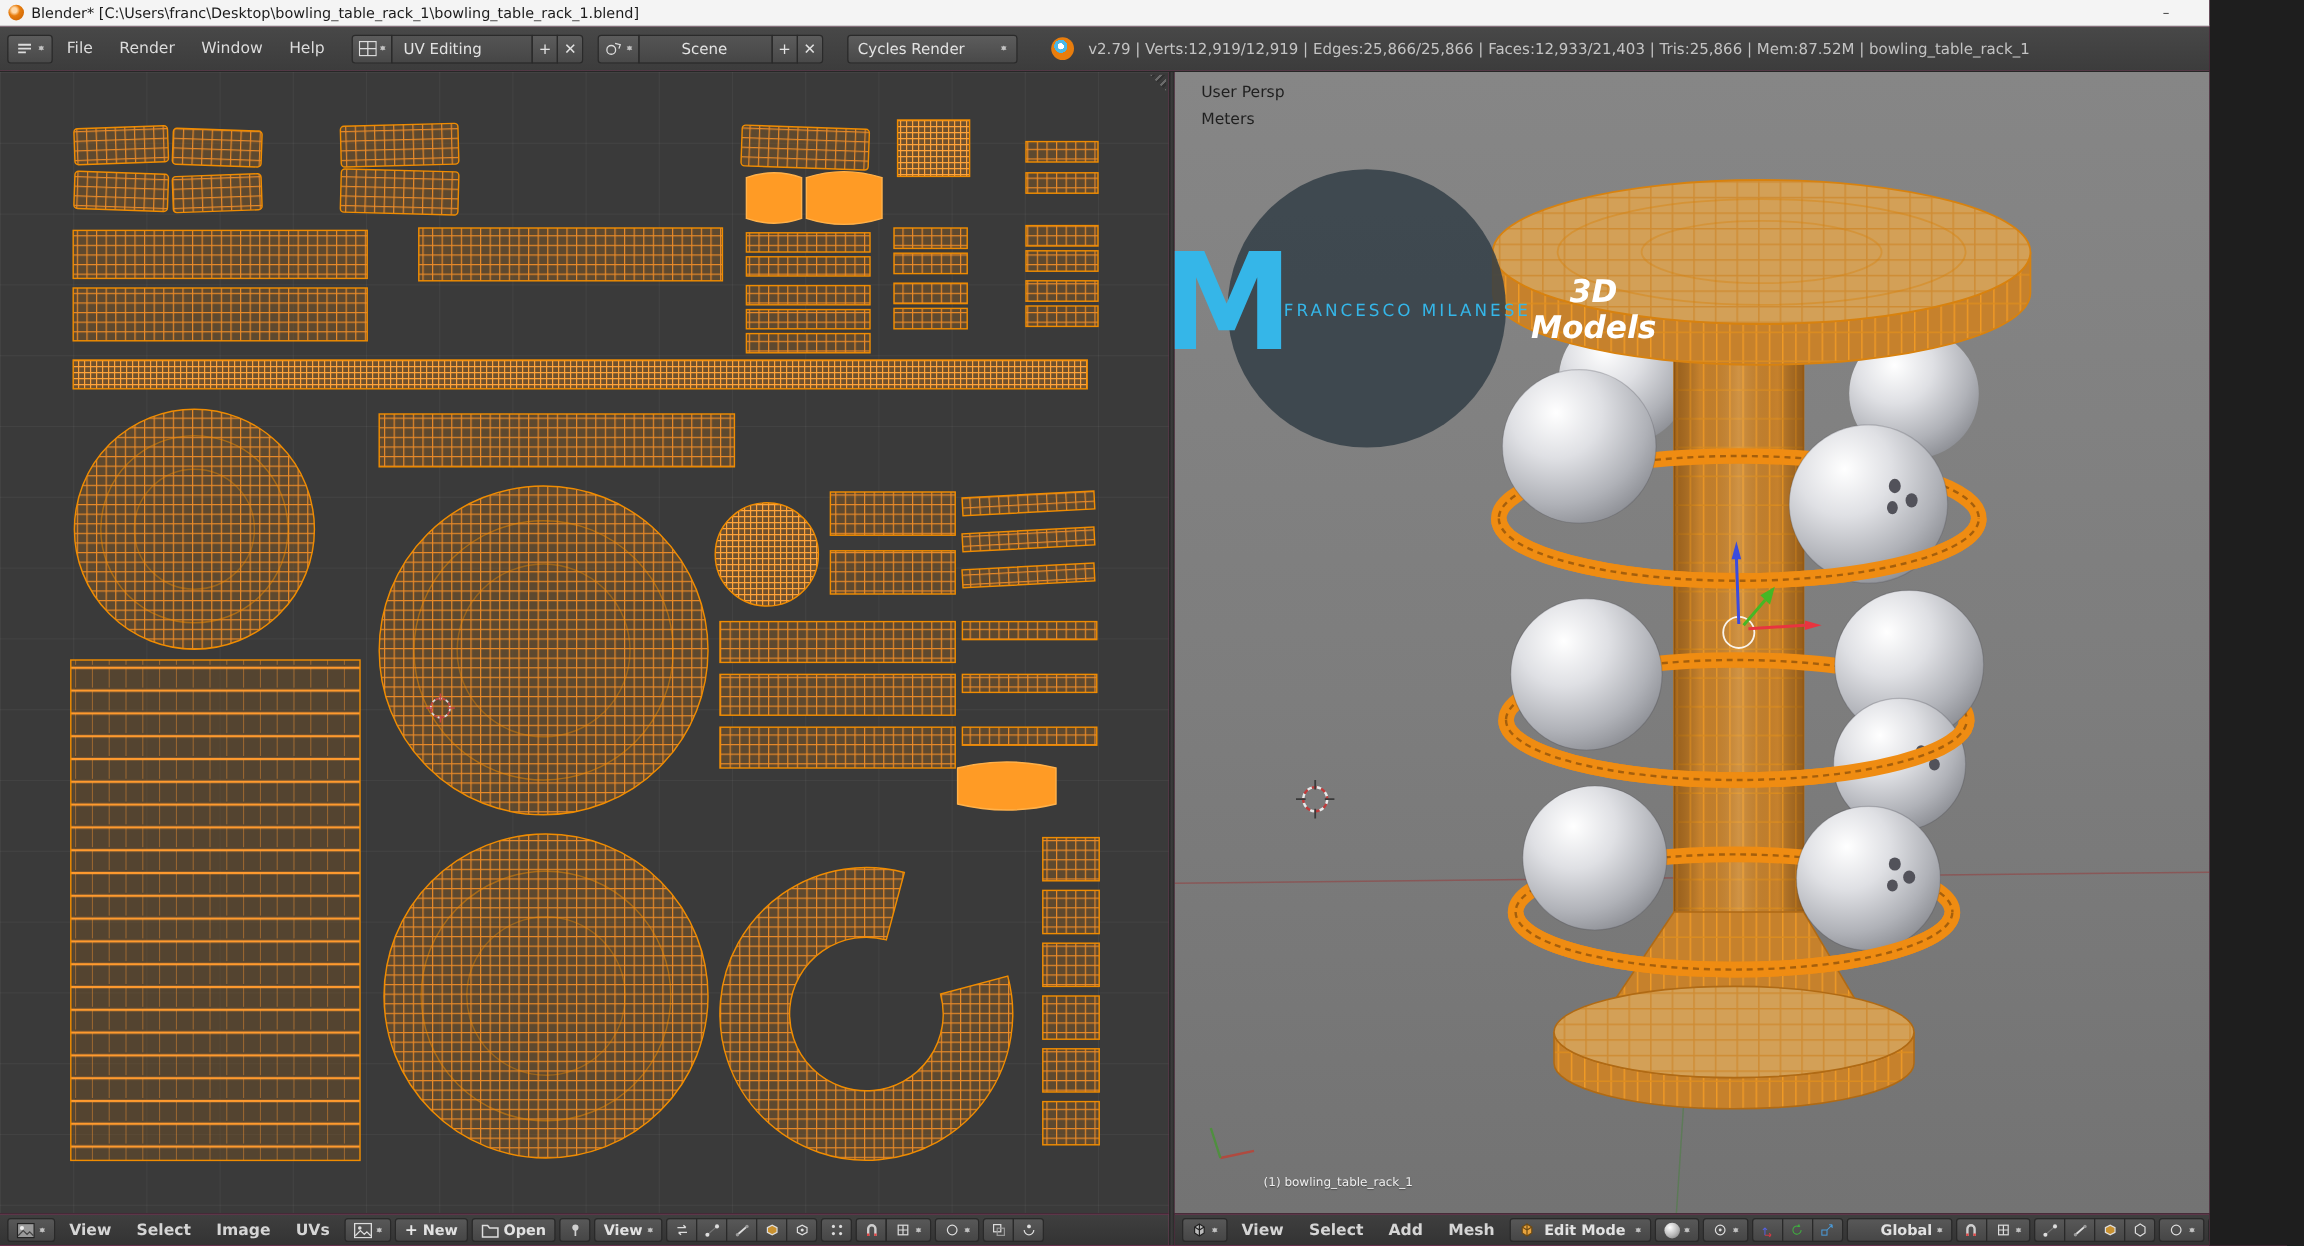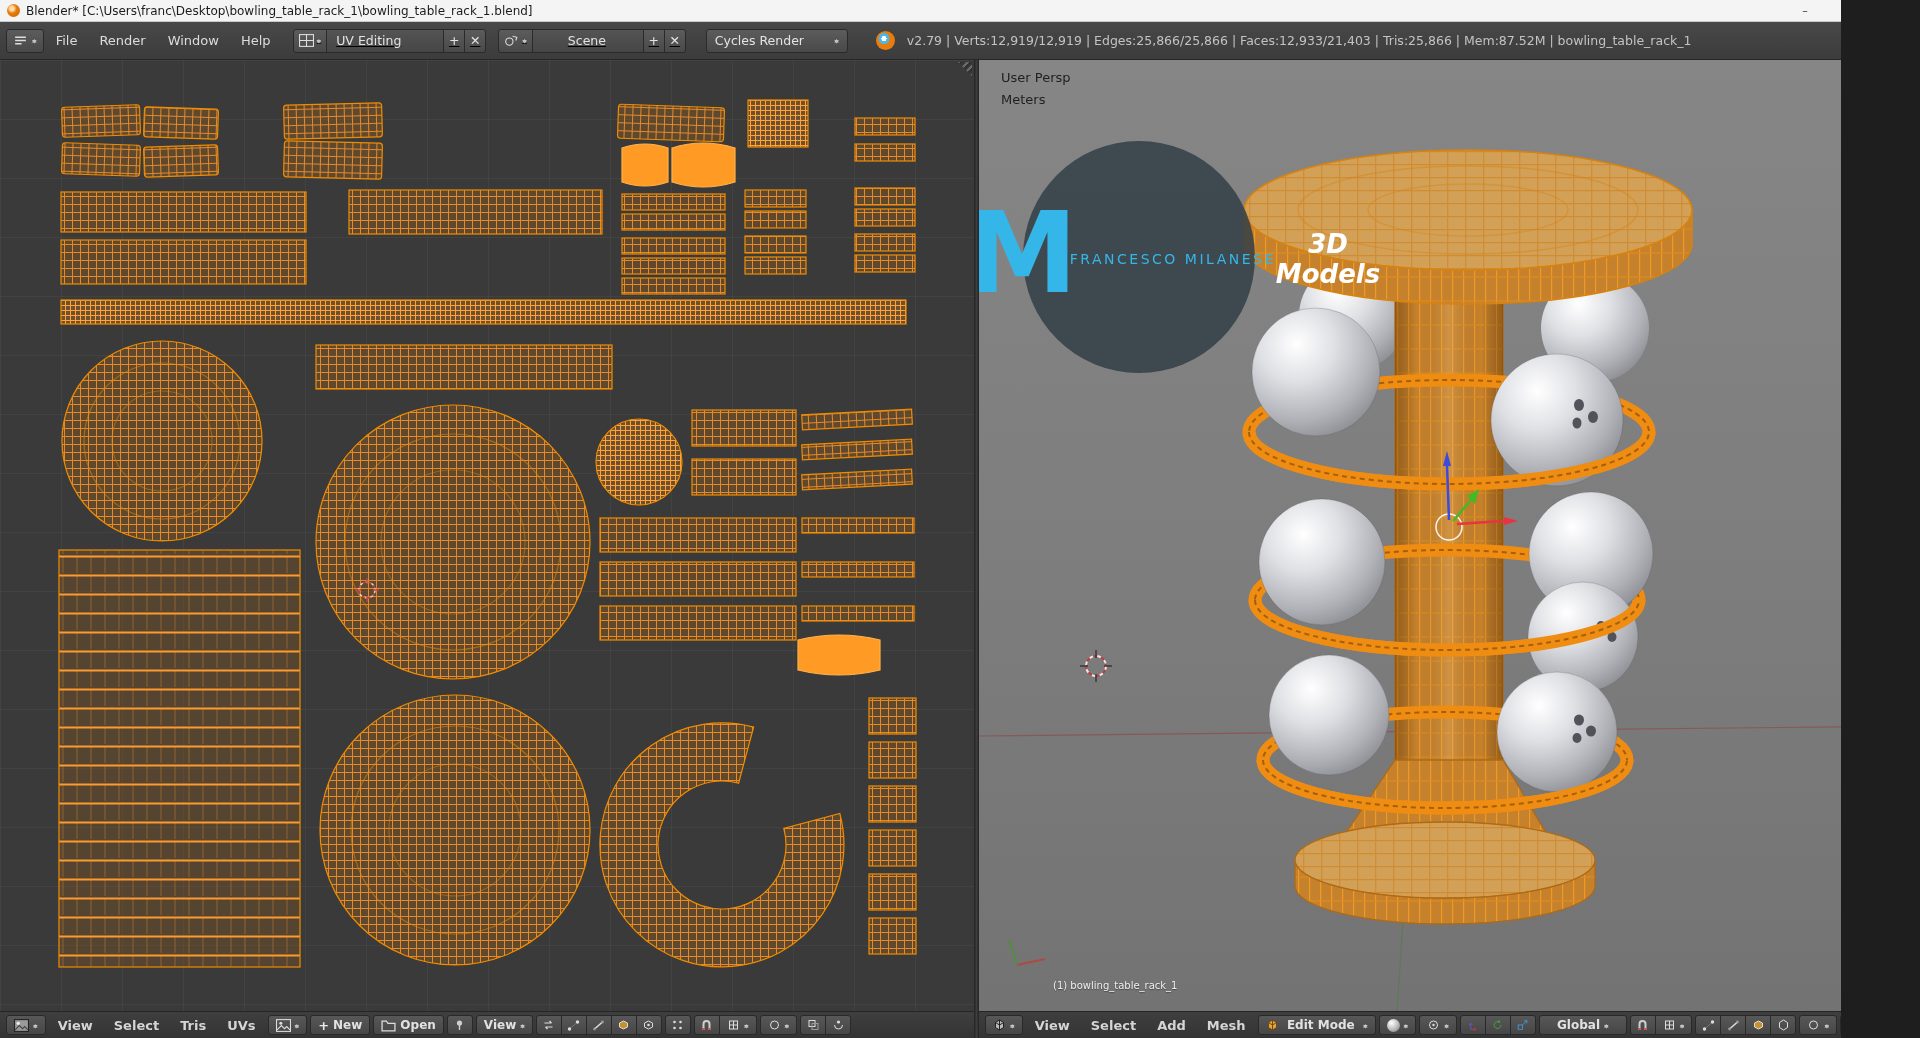--- a/index.html
+++ b/index.html
@@ -10,21 +10,21 @@
   .titlebar{position:absolute;left:0;top:0;width:1920px;height:22px;background:#f4f4f4;display:flex;align-items:center;border-bottom:1px solid #c9c9c9;box-sizing:border-box;}
   .app-icon{width:13px;height:13px;border-radius:50%;margin:0 6px 0 7px;background:radial-gradient(circle at 38% 35%,#ffd9a8 0 18%,#e87d0d 40%,#c35f05 100%);}
   .title-text{font-size:12px;color:#1b1b1b;flex:1;white-space:nowrap;overflow:hidden;}
   .win-btn{width:46px;height:100%;display:flex;align-items:center;justify-content:center;font-size:11px;color:#333;}
 
   
   .header{position:absolute;left:0;top:22px;width:1920px;height:38px;background:linear-gradient(#484848,#3c3c3c);border-bottom:1px solid #272727;display:flex;align-items:center;padding:0 6px;box-sizing:border-box;gap:2px;}
   .menu{color:#dcdcdc;font-size:13px;padding:0 10px;cursor:default;}
   .hbtn,.seg{background:linear-gradient(#5c5c5c,#494949);border:1px solid #2a2a2a;height:24px;display:flex;align-items:center;justify-content:center;color:#e3e3e3;font-size:12.5px;box-sizing:border-box;}
   .hbtn{border-radius:3px;padding:0 6px;gap:4px;}
-  .selector{display:flex;margin-left:10px;text-decoration:underline;}
+  .selector{display:flex;margin-left:10px;}
   .seg+.seg{margin-left:-1px;}
   .seg:first-child{border-radius:3px 0 0 3px;}
   .seg:last-child{border-radius:0 3px 3px 0;}
   .seg.value{justify-content:flex-start;padding:0 9px;background:linear-gradient(#545454,#464646);}
   .seg.sm{width:22px;}
   .seg.iconseg{padding:0 5px;gap:3px;}
   .hfield{background:linear-gradient(#5c5c5c,#494949);border:1px solid #2a2a2a;border-radius:3px;height:24px;display:flex;align-items:center;justify-content:space-between;color:#e3e3e3;font-size:12.5px;padding:0 8px;box-sizing:border-box;}
   .engine{width:142px;margin-left:18px;}
   .blender-logo{width:19px;height:19px;border-radius:50%;margin-left:26px;background:radial-gradient(circle at 42% 40%,#fff 0 16%,#49b8e8 17% 34%,#e87d0d 35% 100%);flex:none;}
   .stats{color:#c3c3c3;font-size:12.5px;margin-left:10px;white-space:nowrap;}
@@ -357,21 +357,21 @@
     <div class="fbtn">
       <svg class="i14" viewBox="0 0 14 12">
           <rect x="0.5" y="0.5" width="13" height="11" fill="#9a9a9a" stroke="#222"></rect>
           <circle cx="4" cy="4" r="1.6" fill="#eee"></circle>
           <path d="M1 10l4-4 3 3 2-2 3 3" stroke="#444" fill="none"></path>
         </svg>
       <span class="arr"></span>
     </div>
     <span class="fmenu">View</span>
     <span class="fmenu">Select</span>
-    <span class="fmenu">Tris</span>
+    <span class="fmenu">Image</span>
     <span class="fmenu">UVs</span>
 
     <div class="fbtn">
       <svg class="i14" viewBox="0 0 14 12">
           <rect x="0.5" y="0.5" width="13" height="11" fill="none" stroke="#ddd"></rect>
           <circle cx="4.5" cy="4" r="1.4" fill="#ddd"></circle>
           <path d="M1 10l4-4 3 3 2-2 3 3" stroke="#ddd" fill="none"></path>
         </svg>
       <span class="arr"></span>
     </div>
@@ -526,21 +526,21 @@
           </svg>
       </div>
       <div class="fbtn ficon">
         <svg class="i12" viewBox="0 0 14 14">
             <rect x="2" y="7" width="5" height="5" fill="none" stroke="#4a9ad8"></rect>
             <path d="M7 7l5-5M12 2H9M12 2v3" stroke="#4a9ad8" fill="none"></path>
           </svg>
       </div>
     </div>
 
-    <div class="fbtn" style="width:88px;justify-content:center;">
+    <div class="fbtn" style="width:88px;justify-content:flex-end;">
       <span>Global</span>
       <span class="arr"></span>
     </div>
 
     <div class="grp">
       <div class="fbtn ficon">
         <svg class="i12" viewBox="0 0 12 12">
             <path d="M3 11V5a3 3 0 0 1 6 0v6" fill="none" stroke="#cfcfcf" stroke-width="2"></path>
             <path d="M3 11V9M9 11V9" stroke="#d44" stroke-width="2"></path>
           </svg>

